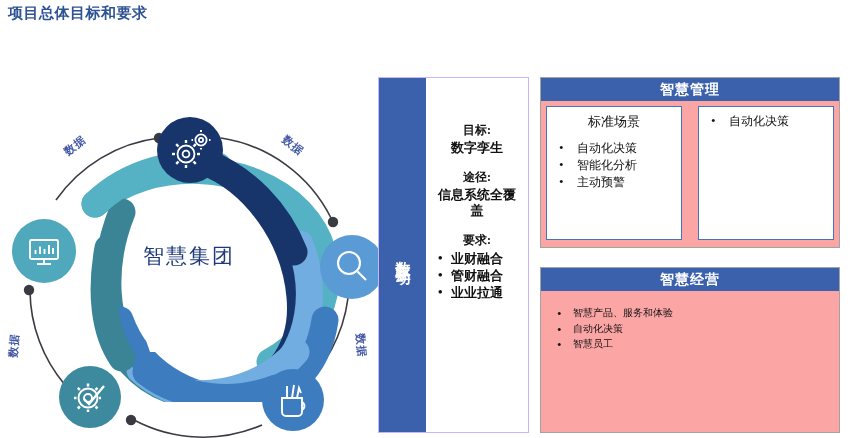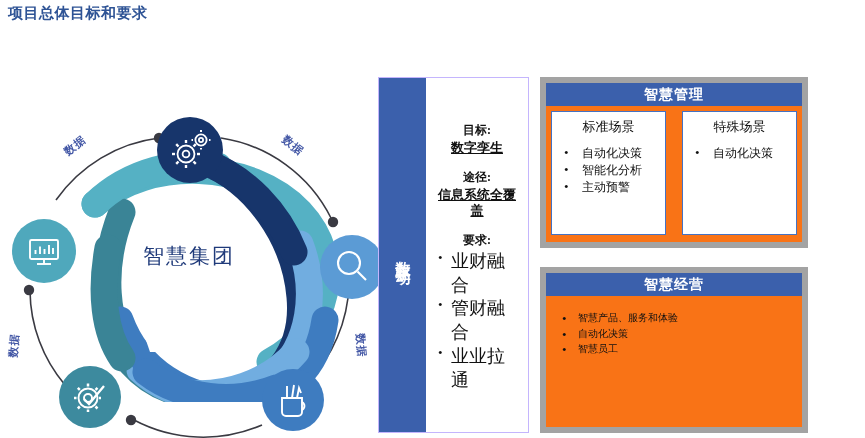--- a/index.html
+++ b/index.html
@@ -117,51 +117,50 @@
   .sb-head {
     font-weight: bold;
     font-size: 12px;
     margin: 0 0 1px 0;
   }
   .sb-val {
     font-weight: bold;
     font-size: 13px;
     line-height: 1.18;
     margin: 0 0 14px 0;
-    text-decoration: underline;
   }
   .sb-list {
     margin: 1px 0 0 0;
     padding: 0;
     list-style: none;
     text-align: left;
     padding-left: 6px;
   }
   .sb-list li {
-    font-weight: normal;
-    font-size: 18px;
+    font-weight: bold;
+    font-size: 13px;
     line-height: 1.32;
     position: relative;
     padding-left: 13px;
   }
   .sb-list li::before {
     content: "\2022";
     position: absolute;
     left: 0;
     top: -1px;
     font-size: 13px;
   }
 
   
   .card {
     position: absolute;
     left: 162px;
-    width: 268px;
-    border: 6px solid #a3a3a3;
-    background: #f97316;
+    width: 300px;
+    border: 1px solid #a3a3a3;
+    background: #fca5a5;
     box-sizing: border-box;
   }
   .card-top    { top: 0px;   height: 171px; }
   .card-bottom { top: 190px; height: 166px; }
 
   .card-header {
     background: #3B60AC;
     color: #ffffff;
     text-align: center;
     font-family: "Liberation Serif", "DejaVu Serif", serif;
@@ -388,21 +387,20 @@
     <div class="card-body">
       <div class="subcard">
         <div class="subcard-title">标准场景</div>
         <ul class="bullets">
           <li>自动化决策</li>
           <li>智能化分析</li>
           <li>主动预警</li>
         </ul>
       </div>
       <div class="subcard">
-        <div class="subcard-title">特殊场景</div>
         <ul class="bullets">
           <li>自动化决策</li>
         </ul>
       </div>
     </div>
   </div>
 
   <div class="card card-bottom">
     <div class="card-header">智慧经营</div>
     <div class="card-body plain">

